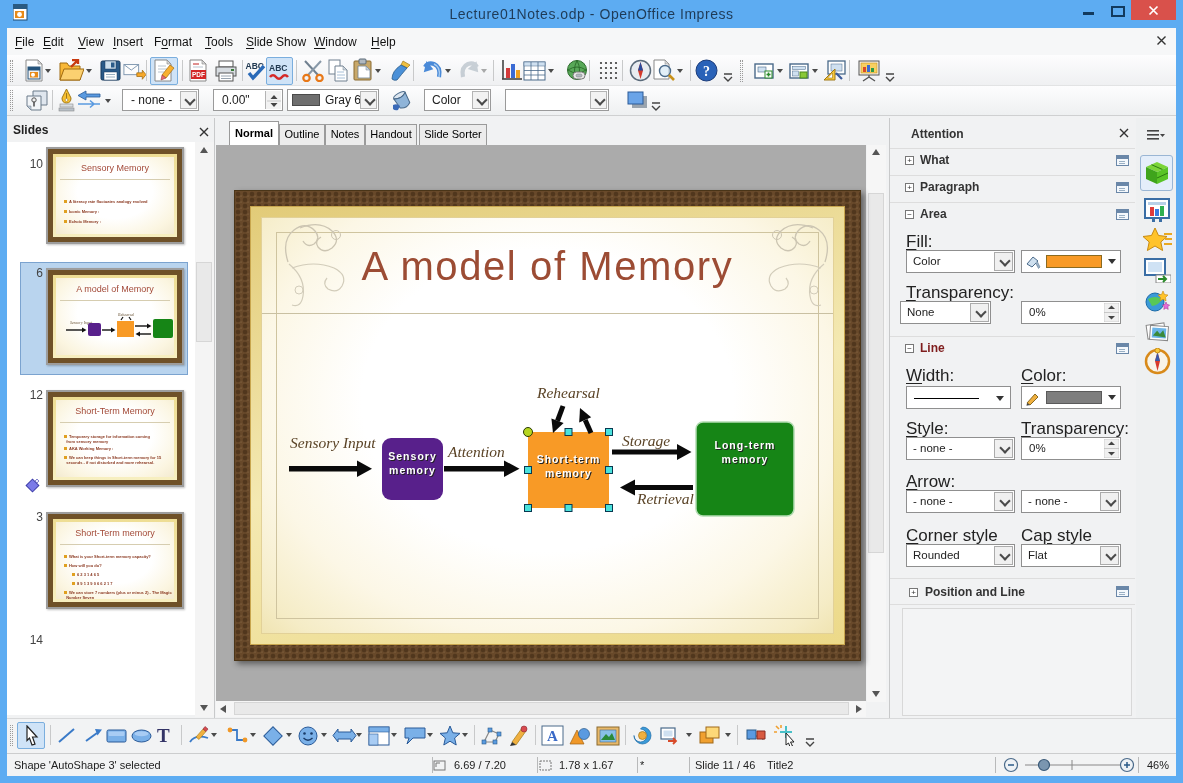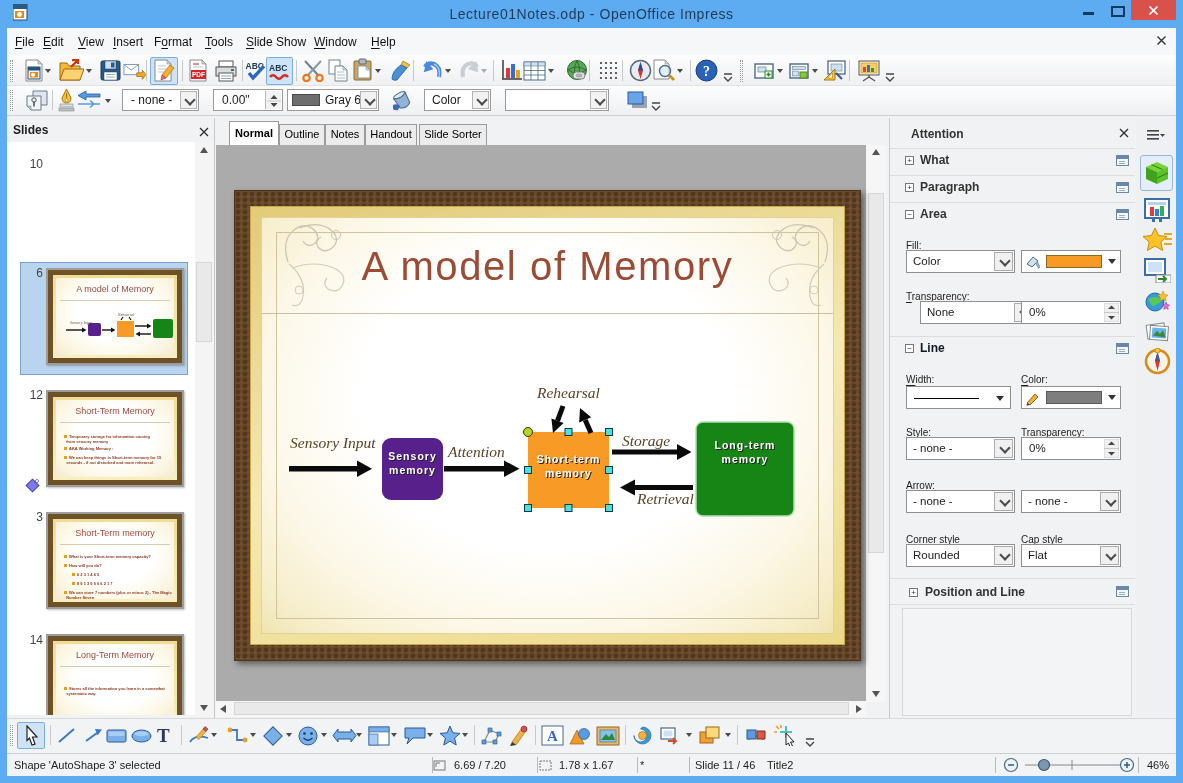--- a/index.html
+++ b/index.html
@@ -63,21 +63,21 @@
     radial-gradient(circle at 6.5px 6px, rgba(255,230,180,.07) 1.4px, transparent 2.2px);
   background-size:7px 6px; }
 #sgold { position:absolute; left:15px; top:15px; right:15px; bottom:15px; background:linear-gradient(165deg,#e2cb78,#f4e9b2 50%,#ecd989); border:1px solid #c8a64e; }
 #scontent { position:absolute; left:26px; top:26px; right:26px; bottom:26px; border:1px solid #e2d198;
   background:radial-gradient(ellipse at 50% 44%, #ffffff 46%, #fcf7e6 72%, #f5ecc6 92%, #f0e4b2 100%); }
 #pinstripe { position:absolute; left:14px; top:14px; right:14px; bottom:14px; border:1px solid #cfc49f; }
 #titleline { position:absolute; left:0; right:0; top:95px; border-top:1px solid #c9c0a2; }
 #slidetitle { position:absolute; left:0; right:0; top:26px; text-align:center; font-size:40px; letter-spacing:1.6px; color:#9c4c34; }
 
 #props { left:889px; top:118px; width:247px; height:600px; background:#f1f2f3; border-left:1px solid #c8c9ca; }
-.plabel { position:absolute; font-size:10px; color:#222;margin-top:8px; }
+.plabel { position:absolute; font-size:17px; color:#222; }
 .plabel u { text-underline-offset:2px; }
 .pcombo { position:absolute; background:#fff; border:1px solid #8f8f8f; font-size:11.5px; color:#222; height:23px; padding:4px 0 0 6px; }
 .pcbtn { position:absolute; right:1px; top:1px; width:19px; height:19px; background:#f0f0f0; border:1px solid #ababab; }
 .pcbtn:after { content:""; position:absolute; left:5.5px; top:4px; width:6px; height:6px; border-left:2px solid #4a4a4a; border-bottom:2px solid #4a4a4a; transform:rotate(-45deg); }
 .spinner { position:absolute; background:#fff; border:1px solid #8f8f8f; height:23px; font-size:11.5px; color:#222; padding:4px 0 0 7px; }
 .spbtns { position:absolute; right:1px; top:1px; width:15px; height:19px; }
 .secrow { position:absolute; left:890px; width:245px; height:1px; background:#dddddd; }
 .expander { position:absolute; width:9px; height:9px; border:1px solid #777; background:#fff; font-size:8px; line-height:7px; text-align:center; color:#333; }
 .dlglaunch { position:absolute; width:13px; height:11px; border:1px solid #6a87a8; background:#f4f8fc; }
 .dlglaunch:before { content:""; position:absolute; left:0; top:0; right:0; height:3px; background:#6a87a8; }
@@ -393,20 +393,31 @@
 
 <div class="abs" id="slidespanel"></div>
 <div class="abs" id="slideshdr">Slides</div>
 <svg class="abs" style="left:199px;top:127px" width="10" height="10">
     <path d="M1 1 L9 9 M9 1 L1 9" stroke="#333" stroke-width="1.4"></path>
   </svg>
 <div class="abs" id="thumbswrap">
 
 <div id="selhl" style="top:120px"></div>
 <span class="thumbnum" style="left:6px;top:15px">10</span>
+<div class="thumb" style="top:5px">
+ <div class="tframe"></div>
+      <div class="tgold"></div>
+ <div class="tcontent">
+  <div class="ttitle">Sensory Memory</div>
+  <div class="tline"></div>
+  <div class="tbul" style="left:8px;top:42px"><i></i>A literacy rate fluctuates analogy evolved</div>
+  <div class="tbul" style="left:8px;top:52px"><i></i>Iconic Memory :</div>
+  <div class="tbul" style="left:8px;top:62px"><i></i>Echoic Memory :</div>
+ </div>
+</div>
 <span class="thumbnum" style="left:6px;top:124px">6</span>
 <div class="thumb" style="top:126px">
  <div class="tframe"></div>
       <div class="tgold"></div>
  <div class="tcontent">
   <div class="ttitle">A model of Memory</div>
   <div class="tline"></div>
   <svg style="position:absolute;left:0;top:28px" width="124" height="46" viewBox="0 0 124 46">
     <text x="14" y="18" font-size="4" font-style="italic" fill="#6b5537" font-family="'Liberation Serif',serif">Sensory Input</text>
     <line x1="10" y1="24" x2="26" y2="24" stroke="#111" stroke-width="1.4"></line>
@@ -450,29 +461,20 @@
   <div class="ttitle">Short-Term memory</div>
   <div class="tline"></div>
   <div class="tbul" style="left:8px;top:32px"><i></i>What is your Short-term memory capacity?</div>
   <div class="tbul" style="left:8px;top:41px"><i></i>How will you do?</div>
   <div class="tbul" style="left:16px;top:50px"><i></i>6 2 3 1 4 6 5</div>
   <div class="tbul" style="left:16px;top:59px"><i></i>8 9 1 3 9 0 6 6 2 1 7</div>
   <div class="tbul" style="left:8px;top:68px"><i></i>We can store 7 numbers (plus or minus 2) - The Magic<br>&nbsp;&nbsp;Number Seven</div>
  </div>
 </div>
 <span class="thumbnum" style="left:6px;top:491px">14</span>
-<div class="thumb" style="top:492px">
- <div class="tframe"></div>
-      <div class="tgold"></div>
- <div class="tcontent">
-  <div class="ttitle">Long-Term Memory</div>
-  <div class="tline"></div>
-  <div class="tbul" style="left:8px;top:42px"><i></i>Stores all the information you learn in a somewhat<br>&nbsp;&nbsp;systematic way.</div>
- </div>
-</div>
 
 </div>
 <div class="abs" id="slscroll">
  <div class="scrarw aup" style="left:5px;top:5px"></div>
  <div class="scrthumb" style="left:1px;top:120px;width:16px;height:80px"></div>
  <div class="scrarw adn" style="left:5px;top:563px"></div>
 </div>
 
 <div class="abs" id="center"></div>
 <div class="abs tab" style="left:279px;width:46px">Outline</div>
@@ -600,33 +602,33 @@
 <div class="pcombo" style="left:1021px;top:250px;width:100px">
   <svg style="position:absolute;left:3px;top:3px" width="18" height="16" viewBox="0 0 18 16">
     <path d="M2 10 L8 3 L13 7 L7 13 Z" fill="#cfe0ef" stroke="#4a6a8a"></path>
     <path d="M12 7 L15 13 L13.5 14.5 L10.5 9" fill="#9ab0c4" stroke="#4a6a8a" stroke-width=".5"></path>
   </svg>
   <span style="position:absolute;left:24px;top:4px;width:56px;height:13px;background:#f89a26;border:1px solid #8a6a20"></span>
   <span style="position:absolute;right:4px;top:8px;width:0;height:0;border-left:4px solid transparent;border-right:4px solid transparent;border-top:5px solid #333"></span>
 </div>
 
 <div class="plabel" style="left:906px;top:283px"><u>T</u>ransparency:</div>
-<div class="pcombo" style="left:920px;top:301px;width:115px">None<span class="pcbtn"></span></div>
+<div class="pcombo" style="left:900px;top:301px;width:91px">None<span class="pcbtn"></span></div>
 <div class="spinner" style="left:1021px;top:301px;width:100px">0%
   <span class="spbtns"><svg width="15" height="19">
         <rect x="0" y="0" width="15" height="9.5" fill="#f0f0f0" stroke="#b0b0b0" stroke-width=".5"></rect>
         <rect x="0" y="9.5" width="15" height="9.5" fill="#f0f0f0" stroke="#b0b0b0" stroke-width=".5"></rect>
         <path d="M4 6 L7.5 2.5 L11 6 Z" fill="#444"></path>
         <path d="M4 13 L11 13 L7.5 16.5 Z" fill="#444"></path>
       </svg></span>
 </div>
 
 <div class="secrow" style="top:336px"></div>
 <div class="expander" style="left:905px;top:344px">−</div>
-<div class="abs" style="left:920px;top:341px;font-weight:bold;font-size:12px;color:#0f172a">Line</div>
+<div class="abs" style="left:920px;top:341px;font-weight:bold;font-size:12px;color:#7f1d1d">Line</div>
 <div class="dlglaunch" style="left:1116px;top:343px"></div>
 
 <div class="plabel" style="left:906px;top:366px"><u>W</u>idth:</div>
 <div class="plabel" style="left:1021px;top:366px"><u>C</u>olor:</div>
 <div class="pcombo" style="left:906px;top:386px;width:105px">
   <span style="position:absolute;left:7px;top:11px;width:65px;border-top:1px solid #000"></span>
   <span style="position:absolute;right:6px;top:9px;width:0;height:0;border-left:4px solid transparent;border-right:4px solid transparent;border-top:5px solid #333"></span>
 </div>
 <div class="pcombo" style="left:1021px;top:386px;width:100px">
   <svg style="position:absolute;left:3px;top:4px" width="18" height="15" viewBox="0 0 18 15">

